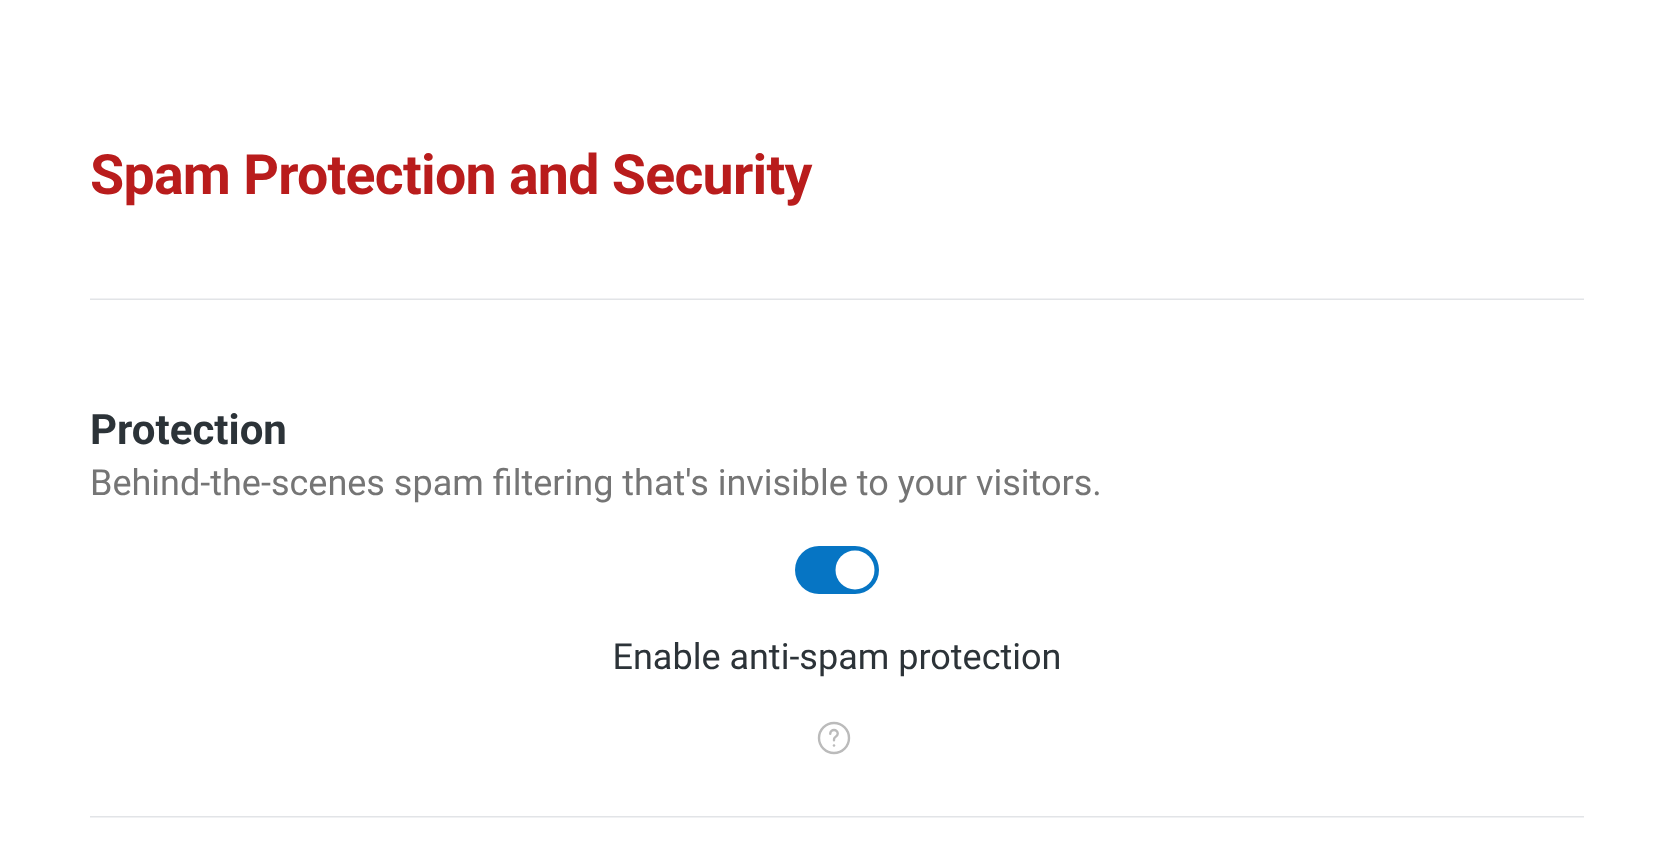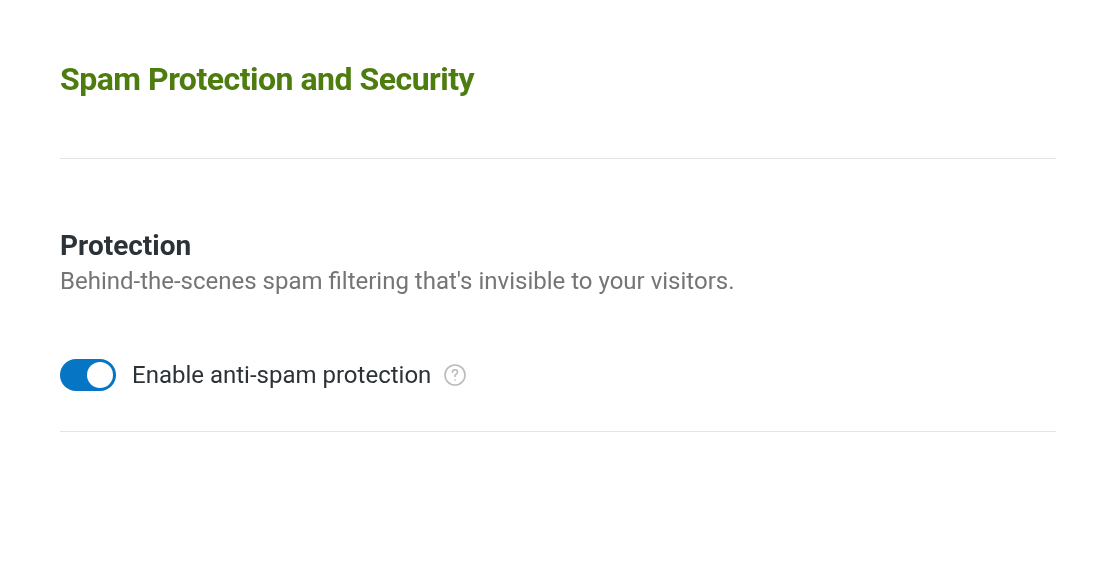--- a/index.html
+++ b/index.html
@@ -7,51 +7,53 @@
       margin: 0;
       padding: 0;
     }
     body {
       font-family: -apple-system, BlinkMacSystemFont, "Segoe UI", Roboto, Helvetica, Arial, sans-serif;
       background: #ffffff;
       padding: 60px 60px 40px 60px;
       color: #2c3338;
     }
     .page-title {
-      font-size: 32px;
+      font-size: 37px;
       font-weight: 700;
-      color: #4d7c0f;
+      color: #b91c1c;
       letter-spacing: -0.5px;
       margin-bottom: 60px;
+      margin-top: 36px;
     }
     .divider {
       border: none;
       border-top: 1px solid #e2e4e7;
       margin: 0;
     }
     .section {
       margin-top: 70px;
     }
     .section-heading {
       font-size: 28px;
       font-weight: 700;
       color: #2c3338;
       margin-bottom: 5px;
     }
     .section-description {
       font-size: 24px;
       color: #757575;
       font-weight: 400;
-      margin-bottom: 64px;
+      margin-bottom: 28px;
     }
     .toggle-row {
       display: flex;
       align-items: center;
-      gap: 16px;
+      gap: 28px;
       margin-bottom: 40px;
+      flex-direction: column;
     }
     .toggle {
       position: relative;
       width: 56px;
       height: 32px;
       border-radius: 16px;
       cursor: pointer;
       flex-shrink: 0;
       transition: background 0.15s;
     }

